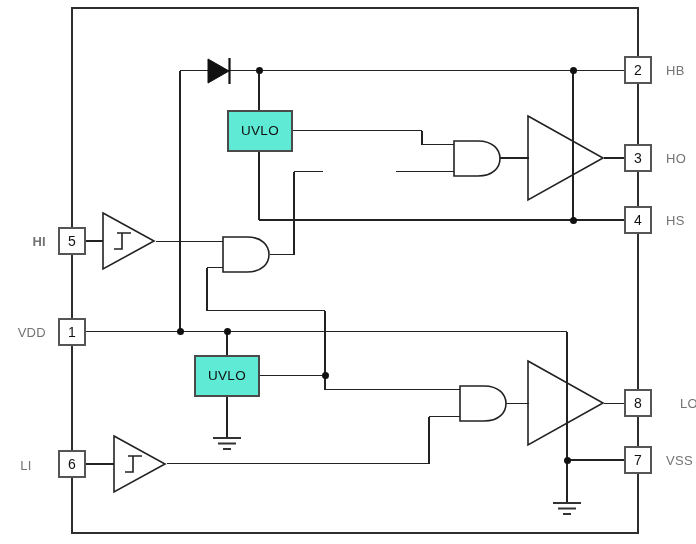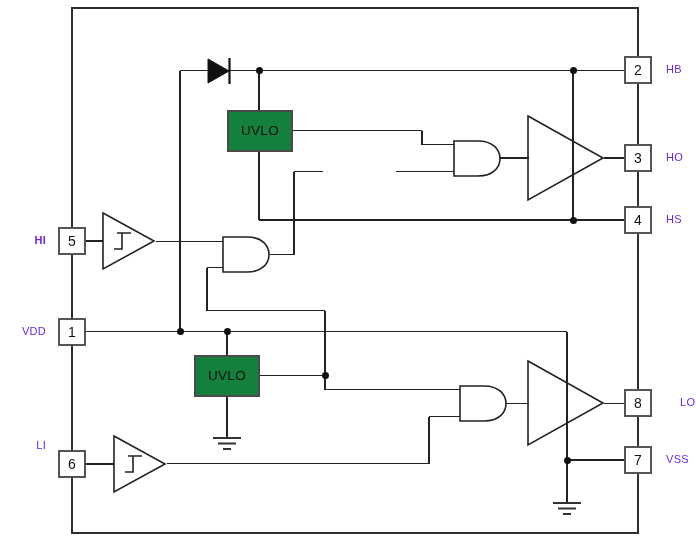--- a/index.html
+++ b/index.html
@@ -12,25 +12,25 @@
     border:2px solid #2e2e2e;background:transparent;
   }
   .wire{position:absolute;background:#222;}
   .dot{position:absolute;width:7px;height:7px;border-radius:50%;background:#111;}
   .pin-box{
     position:absolute;width:24px;height:24px;border:2px solid #555;background:#fff;
     display:flex;align-items:center;justify-content:center;
     font-size:14px;color:#111;z-index:5;
   }
   .block{
-    position:absolute;border:2px solid #4a4a4a;background:#15803d;
+    position:absolute;border:2px solid #4a4a4a;background:#5eead4;
     display:flex;flex-direction:column;align-items:center;justify-content:center;
     font-size:13.5px;line-height:16px;color:#111;letter-spacing:.3px;z-index:4;
   }
-  .pin-label{position:absolute;font-size:11px;color:#6d28d9;letter-spacing:.3px;}
+  .pin-label{position:absolute;font-size:13px;color:#737373;letter-spacing:.3px;}
   .pin-label.left{width:40px;text-align:right;}
   svg{position:absolute;overflow:visible;z-index:3;}
 </style>
 </head>
 <body>
 
 <div id="canvas">
 
   <div class="outer-border"></div>
 
@@ -149,20 +149,20 @@
     </div>
   <div class="pin-box" style="left:624px;top:389px;">
       <span>8</span>
     </div>
   <div class="pin-box" style="left:624px;top:446px;">
       <span>7</span>
     </div>
 
   <div class="pin-label left" style="left:6px;top:234px;font-weight:bold;">HI</div>
   <div class="pin-label left" style="left:6px;top:325px;">VDD</div>
-  <div class="pin-label left" style="left:6px;top:439px;">LI</div>
+  <div class="pin-label left" style="left:6px;top:458px;text-align:center;">LI</div>
   <div class="pin-label" style="left:666px;top:63px;">HB</div>
   <div class="pin-label" style="left:666px;top:151px;">HO</div>
   <div class="pin-label" style="left:666px;top:213px;">HS</div>
   <div class="pin-label" style="left:680px;top:396px;">LO</div>
   <div class="pin-label" style="left:666px;top:453px;">VSS</div>
 
 </div>
 
 </body></html>

